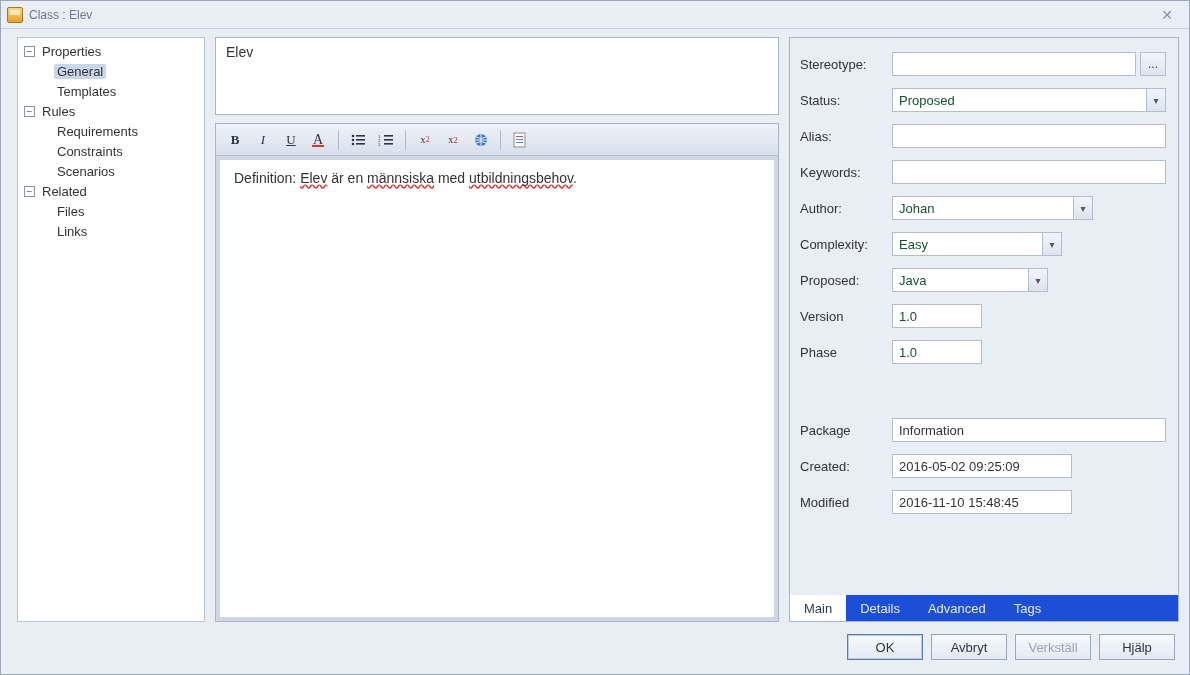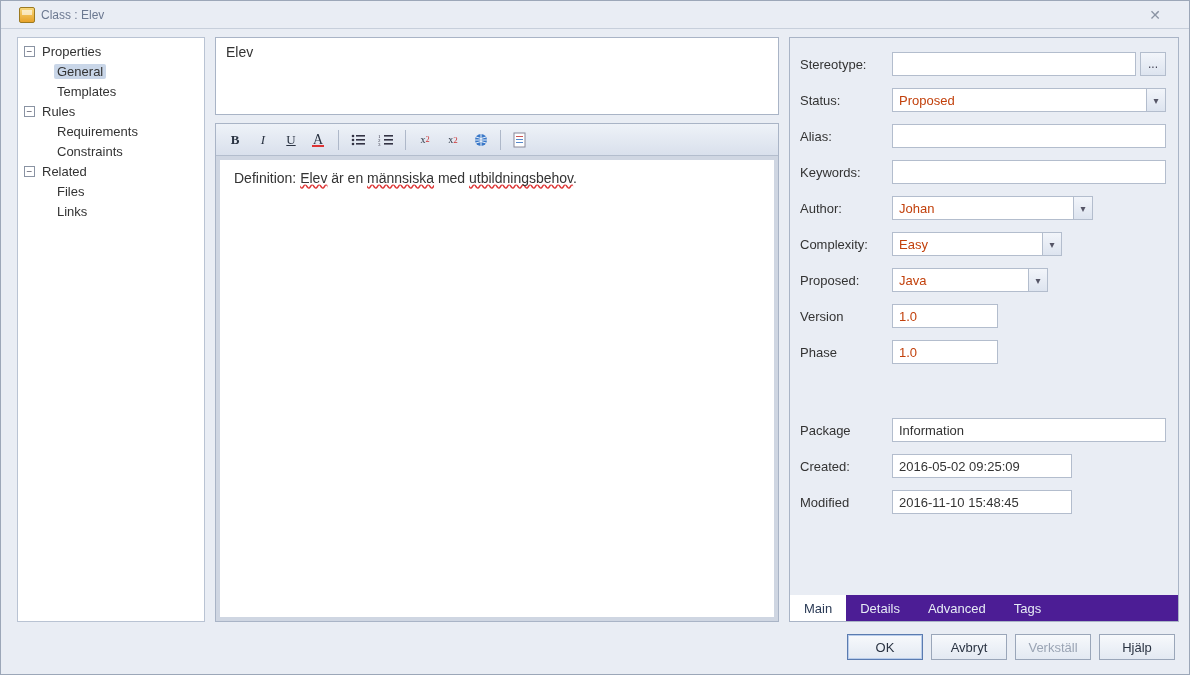--- a/index.html
+++ b/index.html
@@ -17,21 +17,21 @@
     border: 1px solid #9ca7b8;
     display: flex;
     flex-direction: column;
   }
   .titlebar {
     height: 28px;
     background: #e9edf4;
     border-bottom: 1px solid #c7cfdb;
     display: flex;
     align-items: center;
-    padding: 0 18px;
+    padding: 0 6px;
     color: #6b7890;
     font-size: 12px;
   }
   .titlebar .app-icon {
     width: 16px; height: 16px;
     margin-right: 6px;
     background: linear-gradient(#f7d77a,#e7a22a);
     border: 1px solid #9c7a20;
     border-radius: 2px;
     position: relative;
@@ -158,48 +158,48 @@
     align-items:center;
   }
   .lbl { color:#333; font-size:13px; }
   .field {
     height:24px;
     border:1px solid #b3bdcd;
     background:#fff;
     padding: 0 6px;
     display:flex; align-items:center;
     font-size:13px;
-    color:#c2410c;
+    color:#14532d;
   }
   .field.readonly { background:#fff; color:#333; }
   .combo { display:flex; }
   .combo .field { flex:1; border-right:none; }
   .combo .arrow {
     width:20px; height:24px;
     border:1px solid #b3bdcd;
     background:linear-gradient(#f2f5fa,#dde4ef);
     display:flex; align-items:center; justify-content:center;
     color:#556; font-size:10px;
   }
   .stereo-row { display:flex; gap:4px; }
   .stereo-row .field{ flex:1; }
   .ellipsis-btn{
     width:26px; height:24px;
     border:1px solid #b3bdcd;
     background:linear-gradient(#f2f5fa,#dde4ef);
     display:flex;align-items:center;justify-content:center;
     font-size:12px;color:#445;
   }
-  .shorter{ width:106px; }
+  .shorter{ width:90px; }
   .med { width:170px; }
   .form-gap { grid-column: 1 / -1; height: 30px; }
 
   .tabs {
     height:26px;
-    background:#4c1d95;
+    background:#1d4ed8;
     display:flex; align-items:stretch;
     font-size:13px;
   }
   .tab {
     padding: 0 14px;
     display:flex; align-items:center;
     color:#e6ecf5;
     cursor:default;
   }
   .tab.active{
@@ -248,20 +248,21 @@
           <ul>
             <li><span class="leaf-pad"></span><span class="node-label sel">General</span></li>
             <li><span class="leaf-pad"></span><span class="node-label">Templates</span></li>
           </ul>
         </li>
         <li>
           <span class="twisty">−</span><span class="node-label">Rules</span>
           <ul>
             <li><span class="leaf-pad"></span><span class="node-label">Requirements</span></li>
             <li><span class="leaf-pad"></span><span class="node-label">Constraints</span></li>
+            <li><span class="leaf-pad"></span><span class="node-label">Scenarios</span></li>
           </ul>
         </li>
         <li>
           <span class="twisty">−</span><span class="node-label">Related</span>
           <ul>
             <li><span class="leaf-pad"></span><span class="node-label">Files</span></li>
             <li><span class="leaf-pad"></span><span class="node-label">Links</span></li>
           </ul>
         </li>
       </ul>

